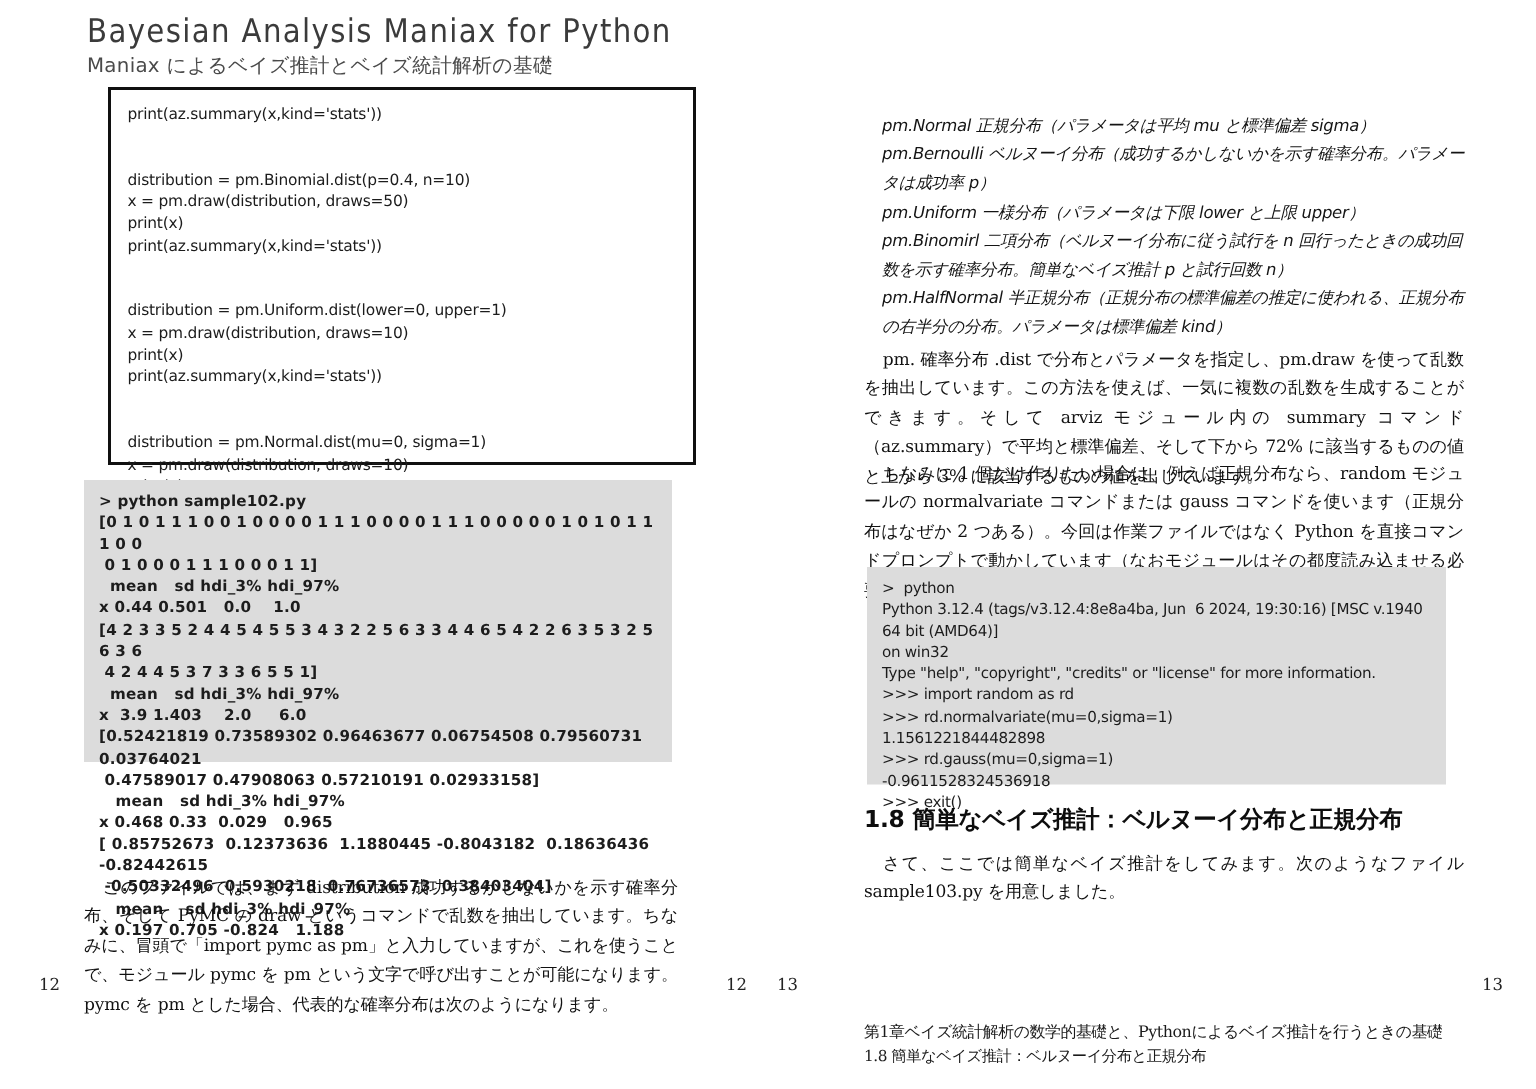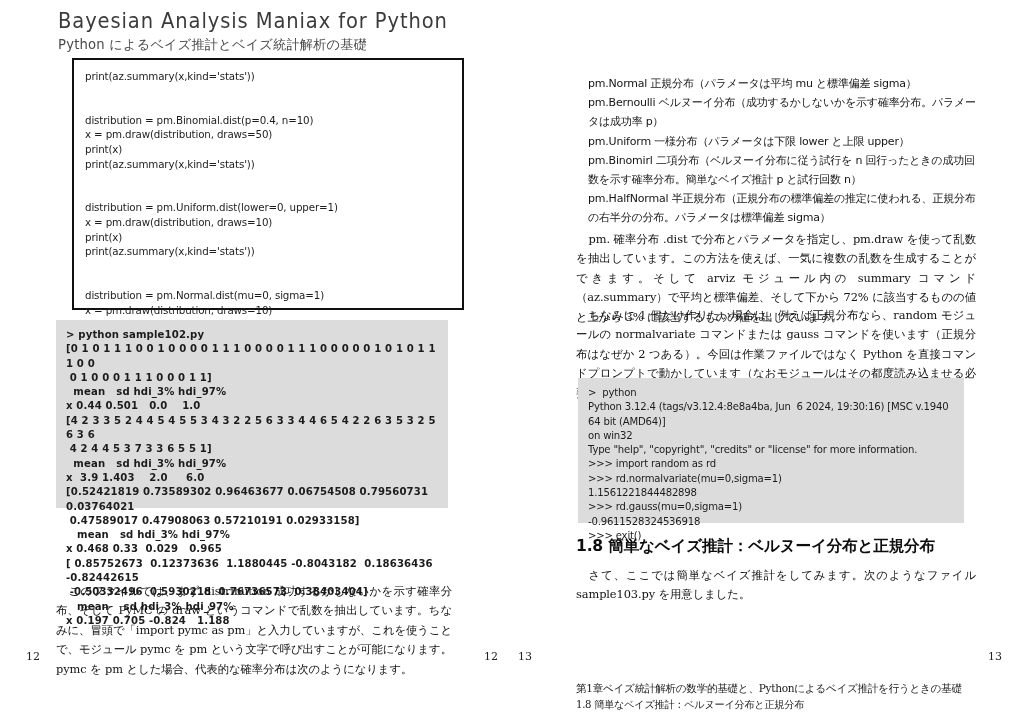--- a/index.html
+++ b/index.html
@@ -131,21 +131,21 @@
     color: #1a1a1a;
     letter-spacing: -0.3px;
   }
   #running-footer .line2 { font-size: 10.2px; }
 </style>
 </head>
 <body>
 
 <div id="title-block">
   <div id="book-title">Bayesian Analysis Maniax for Python</div>
-  <div id="book-subtitle">Python によるベイズ推計とベイズ統計解析の基礎</div>
+  <div id="book-subtitle">Maniax によるベイズ推計とベイズ統計解析の基礎</div>
 </div>
 
 <div class="column" id="left-column">
 
   <div class="code-box" style="position:absolute; left:16px; top:58px; width:392px; height:252px;">print(az.summary(x,kind='stats'))
 
 
 distribution = pm.Binomial.dist(p=0.4, n=10)
 x = pm.draw(distribution, draws=50)
 print(x)
@@ -182,26 +182,26 @@
 x 0.197 0.705 -0.824   1.188</div>
 
   <div class="jp-para indent" style="position:absolute; left:0px; top:582px; width:396px;">このファイルでは、まず distribution 成功するかしないかを示す確率分布、そして PyMC の draw というコマンドで乱数を抽出しています。ちなみに、冒頭で「import pymc as pm」と入力していますが、これを使うことで、モジュール pymc を pm という文字で呼び出すことが可能になります。pymc を pm とした場合、代表的な確率分布は次のようになります。</div>
 </div>
 
 <div class="folio" style="left:26px; top:650px;">12</div>
 <div class="folio" style="left:484px; top:650px;">12</div>
 
 <div class="column" id="right-column">
 
-  <div class="jp-list" style="position:absolute; left:12px; top:74px; width:392px;">
+  <div class="jp-list" style="position:absolute; left:12px; top:74px; width:392px;font-style:italic;">
     <span class="li">pm.Normal 正規分布（パラメータは平均 mu と標準偏差 sigma）</span>
     <span class="li">pm.Bernoulli ベルヌーイ分布（成功するかしないかを示す確率分布。パラメータは成功率 p）</span>
     <span class="li">pm.Uniform 一様分布（パラメータは下限 lower と上限 upper）</span>
     <span class="li">pm.Binomirl 二項分布（ベルヌーイ分布に従う試行を n 回行ったときの成功回数を示す確率分布。簡単なベイズ推計 p と試行回数 n）</span>
-    <span class="li">pm.HalfNormal 半正規分布（正規分布の標準偏差の推定に使われる、正規分布の右半分の分布。パラメータは標準偏差 sigma）</span>
+    <span class="li">pm.HalfNormal 半正規分布（正規分布の標準偏差の推定に使われる、正規分布の右半分の分布。パラメータは標準偏差 kind）</span>
   </div>
 
   <div class="jp-para indent" style="position:absolute; left:0px; top:230px; width:400px;">pm. 確率分布 .dist で分布とパラメータを指定し、pm.draw を使って乱数を抽出しています。この方法を使えば、一気に複数の乱数を生成することができます。そして arviz モジュール内の summary コマンド（az.summary）で平均と標準偏差、そして下から 72% に該当するものの値と上から 3% に該当するものの値を出しています。</div>
 
   <div class="jp-para indent" style="position:absolute; left:0px; top:306px; width:400px;">ちなみに 1 個だけ作りたい場合は、例えば正規分布なら、random モジュールの normalvariate コマンドまたは gauss コマンドを使います（正規分布はなぜか 2 つある）。今回は作業ファイルではなく Python を直接コマンドプロンプトで動かしています（なおモジュールはその都度読み込ませる必要がある）。</div>
 
   <div class="console-box" style="position:absolute; left:2px; top:378px; width:386px; height:145px;">&gt;  python
 Python 3.12.4 (tags/v3.12.4:8e8a4ba, Jun  6 2024, 19:30:16) [MSC v.1940 64 bit (AMD64)]
 on win32
 Type "help", "copyright", "credits" or "license" for more information.

